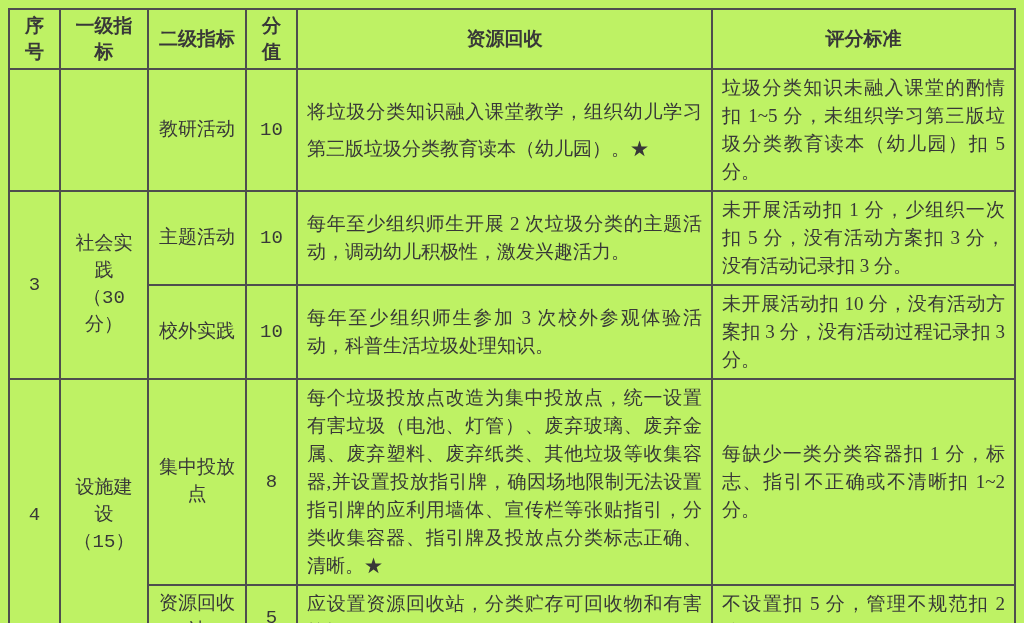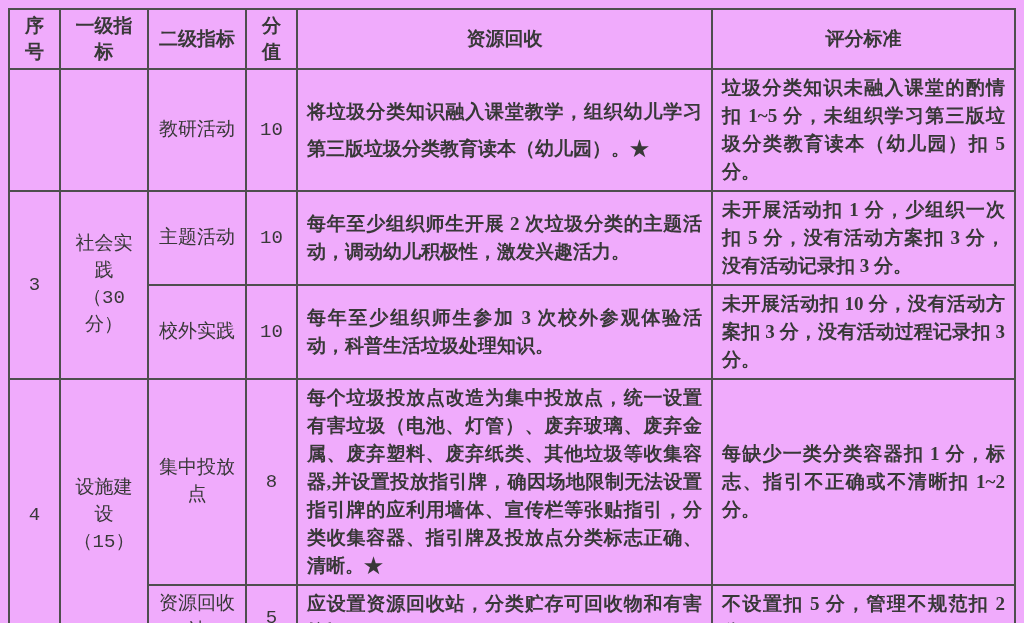--- a/index.html
+++ b/index.html
@@ -4,21 +4,21 @@
 <style>
   html, body {
     margin: 0;
     padding: 0;
     background: #ffffff;
   }
   .page {
     position: relative;
     width: 1024px;
     height: 623px;
-    background: #f0abfc;
+    background: #bef264;
     font-family: "Liberation Serif", "DejaVu Serif", serif;
     color: #383838;
     overflow: hidden;
   }
   table.rubric {
     position: absolute;
     left: 8px;
     top: 8px;
     width: 1008px;
     border-collapse: collapse;
@@ -46,21 +46,20 @@
     line-height: 27px;
     white-space: pre-line;
     font-family: Liberation Mono, monospace;
   }
   
   .rubric td.p {
     text-align: justify;
     line-height: 28px;
     padding: 4px 9px;
     white-space: pre-line;
-    font-weight: bold;
   }
   .rubric td.p.lh-wide {
     line-height: 37px;
   }
   
   tr.r-head { height: 60px; }
   tr.r1 { height: 114px; }
   tr.r2 { height: 86px; }
   tr.r3 { height: 84px; }
   tr.r4 { height: 200px; }

